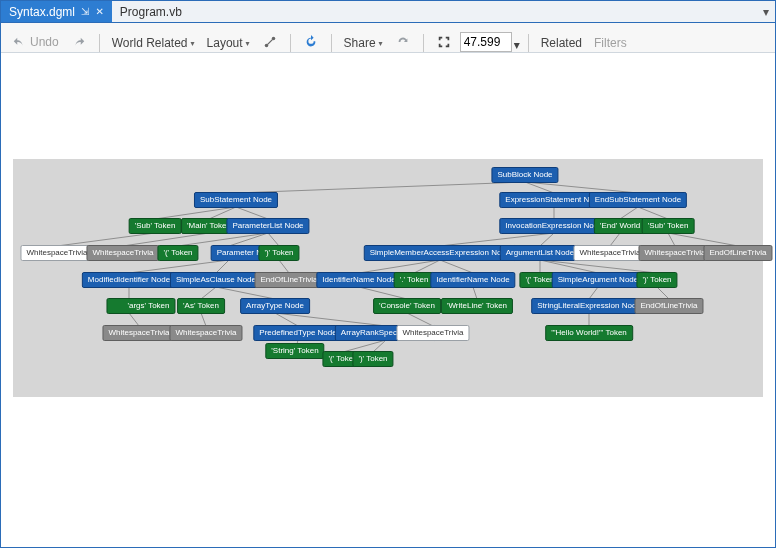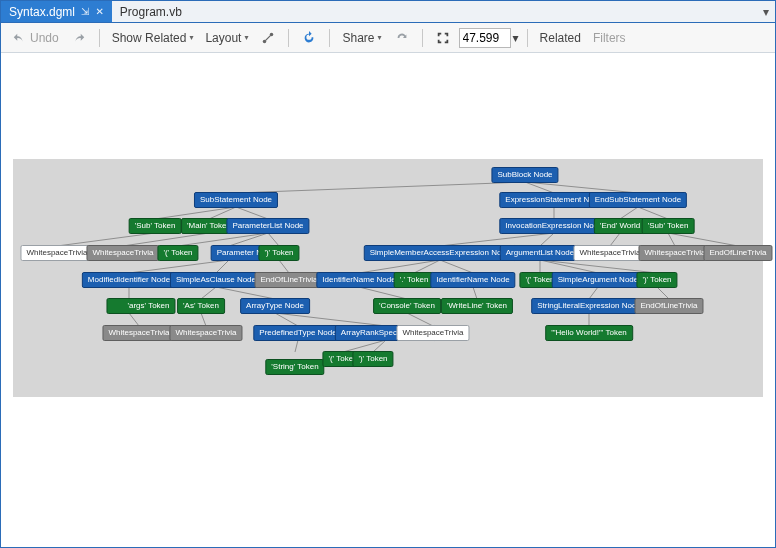--- a/index.html
+++ b/index.html
@@ -8,21 +8,21 @@
 
   
   .tabstrip { height: 22px; display: flex; align-items: stretch; background: #eef2f6; border-bottom: 1px solid #2b6cb8; }
   .tab { display: flex; align-items: center; padding: 4px 8px; gap: 6px; font-size: 12px; color: #333; cursor: pointer; justify-content: center; }
   .tab.active { background: #2d7dd2; color: #fff; }
   .tab .pin, .tab .close { font-size: 10px; opacity: .9; }
   .tabstrip .spacer { flex: 1; }
   .tabstrip .dropdown { width: 18px; display: flex; align-items: center; justify-content: center; color: #555; cursor: pointer; }
 
   
-  .toolbar { height: 30px; display: flex; align-items: center; gap: 4px; padding: 0 6px; background: #f7f7f7; border-bottom: 1px solid #d0d7de; color: #444; }
+  .toolbar { height: 30px; display: flex; align-items: flex-end; gap: 4px; padding: 0 6px; background: #f7f7f7; border-bottom: 1px solid #d0d7de; color: #444; }
   .toolbar .sep { width: 1px; height: 18px; background: #c8c8c8; margin: 0 4px; }
   .tbtn { display: flex; align-items: center; gap: 3px; padding: 2px 4px; border-radius: 2px; cursor: pointer; white-space: nowrap; }
   .tbtn.disabled { color: #a0a0a0; cursor: default; }
   .tbtn .caret { font-size: 8px; color: #666; }
   .icon { width: 16px; height: 16px; display: inline-flex; align-items: center; justify-content: center; }
   .zoom-input { width: 52px; height: 20px; border: 1px solid #b8b8b8; font-size: 12px; padding: 0 3px; background: #fff; }
 
   
   .doc { flex: 1; background: #fff; position: relative; overflow: auto; }
   .canvas {
@@ -77,21 +77,21 @@
   </div>
   <div class="tbtn disabled">
     <span class="icon">
       <svg viewBox="0 0 16 16" width="14" height="14">
           <path d="M10 3l4 4-4 4V8c-3 0-6 1-6 5 0-5 3-7 6-7V3z" fill="#9aa0a6"></path>
         </svg>
     </span>
   </div>
   <div class="sep"></div>
   <div class="tbtn">
-    <span>Show Related</span>
+    <span>World Related</span>
     <span class="caret">▾</span>
   </div>
   <div class="tbtn">
     <span>Layout</span>
     <span class="caret">▾</span>
   </div>
   <div class="tbtn">
     <span class="icon">
       <svg viewBox="0 0 16 16" width="14" height="14">
           <circle cx="4" cy="12" r="2" fill="#666"></circle>
@@ -222,17 +222,17 @@
       <div class="node green" style="left: 394px; top: 147px;">'Console' Token</div>
       <div class="node green" style="left: 464px; top: 147px;">'WriteLine' Token</div>
       <div class="node blue" style="left: 576px; top: 147px;">StringLiteralExpression Node</div>
       <div class="node gray" style="left: 656px; top: 147px;">EndOfLineTrivia</div>
       <div class="node gray" style="left: 126px; top: 174px;">WhitespaceTrivia</div>
       <div class="node gray" style="left: 193px; top: 174px;">WhitespaceTrivia</div>
       <div class="node blue" style="left: 285px; top: 174px;">PredefinedType Node</div>
       <div class="node blue" style="left: 373px; top: 174px;">ArrayRankSpecifier Node</div>
       <div class="node white" style="left: 420px; top: 174px;">WhitespaceTrivia</div>
       <div class="node green" style="left: 576px; top: 174px;">'"Hello World!"' Token</div>
-      <div class="node green" style="left: 282px; top: 208px;">'String' Token</div>
+      <div class="node green" style="left: 282px; top: 192px;">'String' Token</div>
       <div class="node green" style="left: 330px; top: 200px;">'(' Token</div>
       <div class="node green" style="left: 360px; top: 200px;">')' Token</div>
     </div>
 </div>
 
 </body></html>

